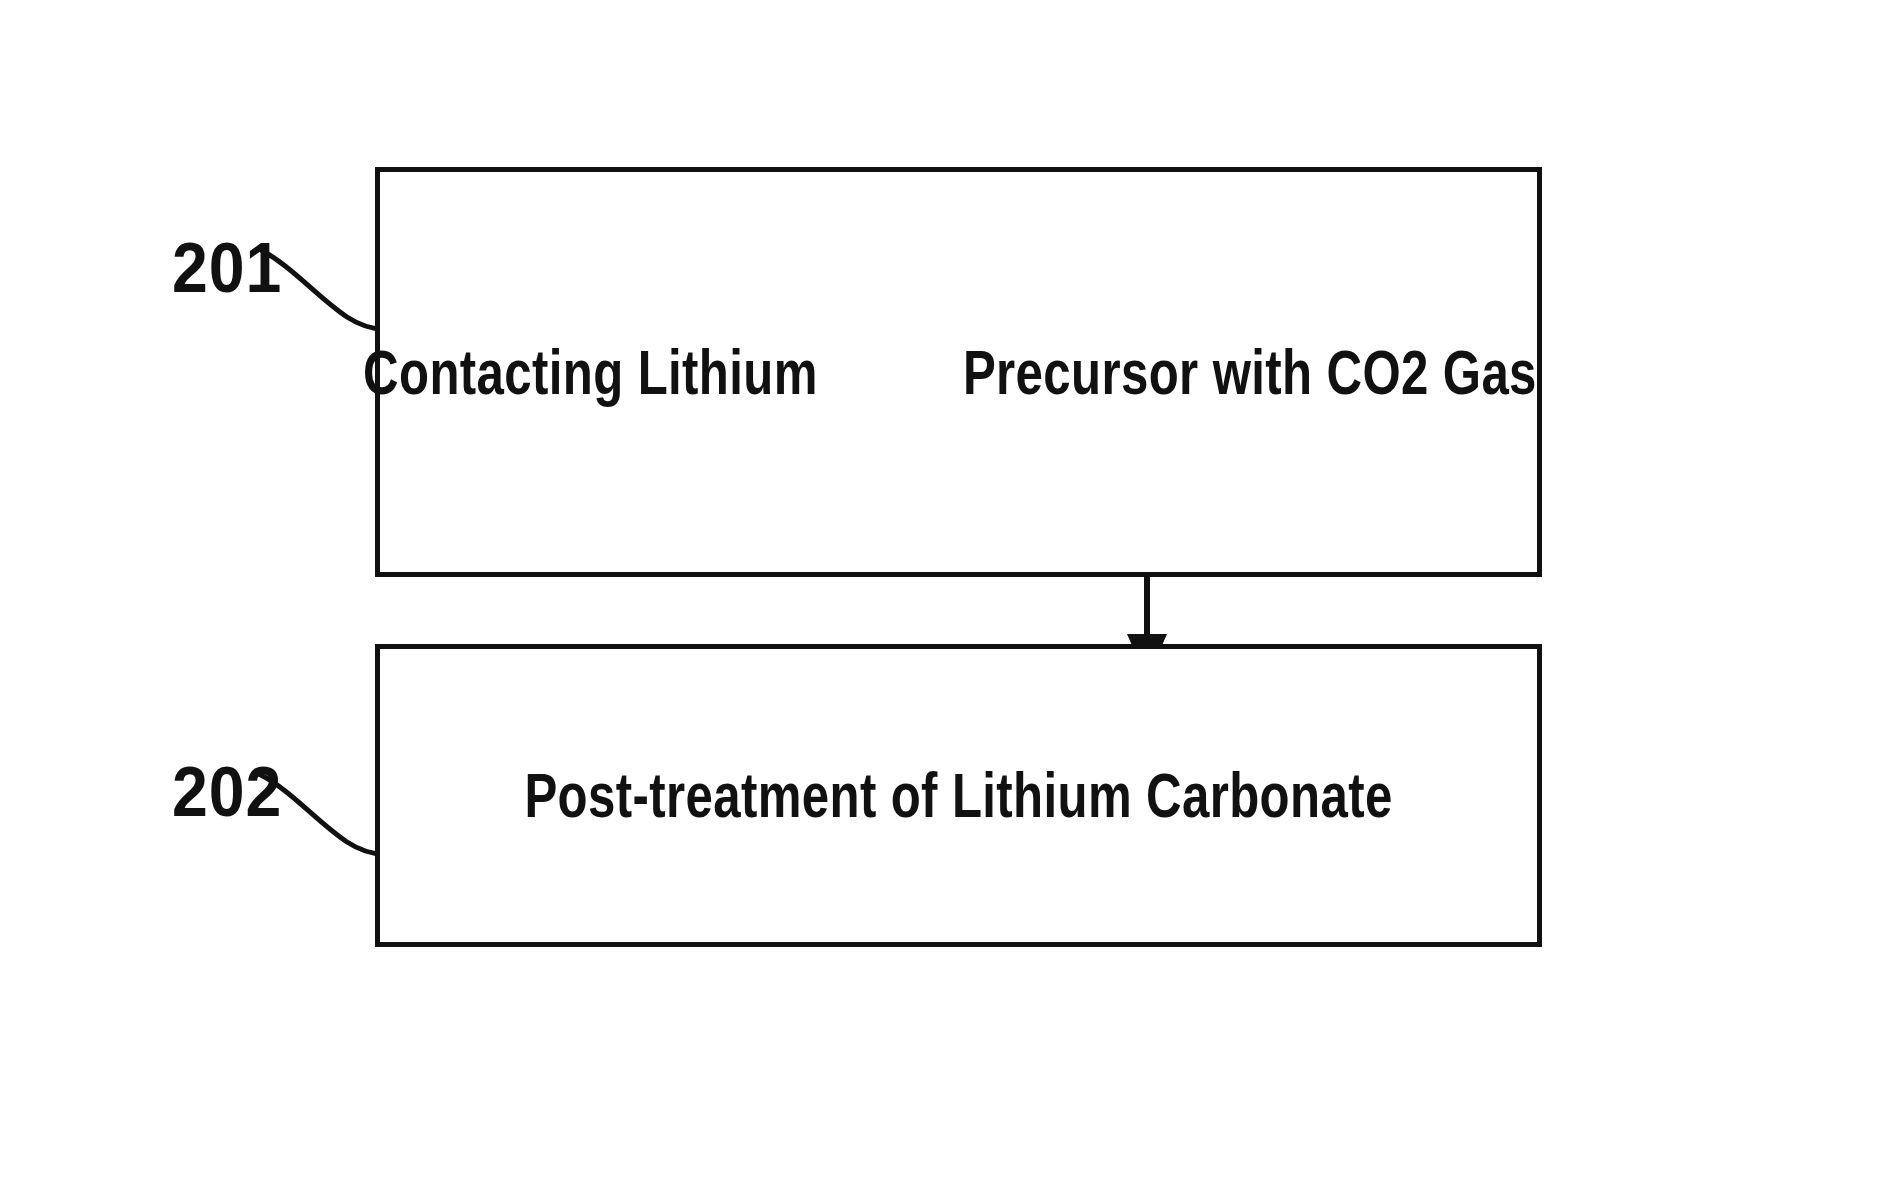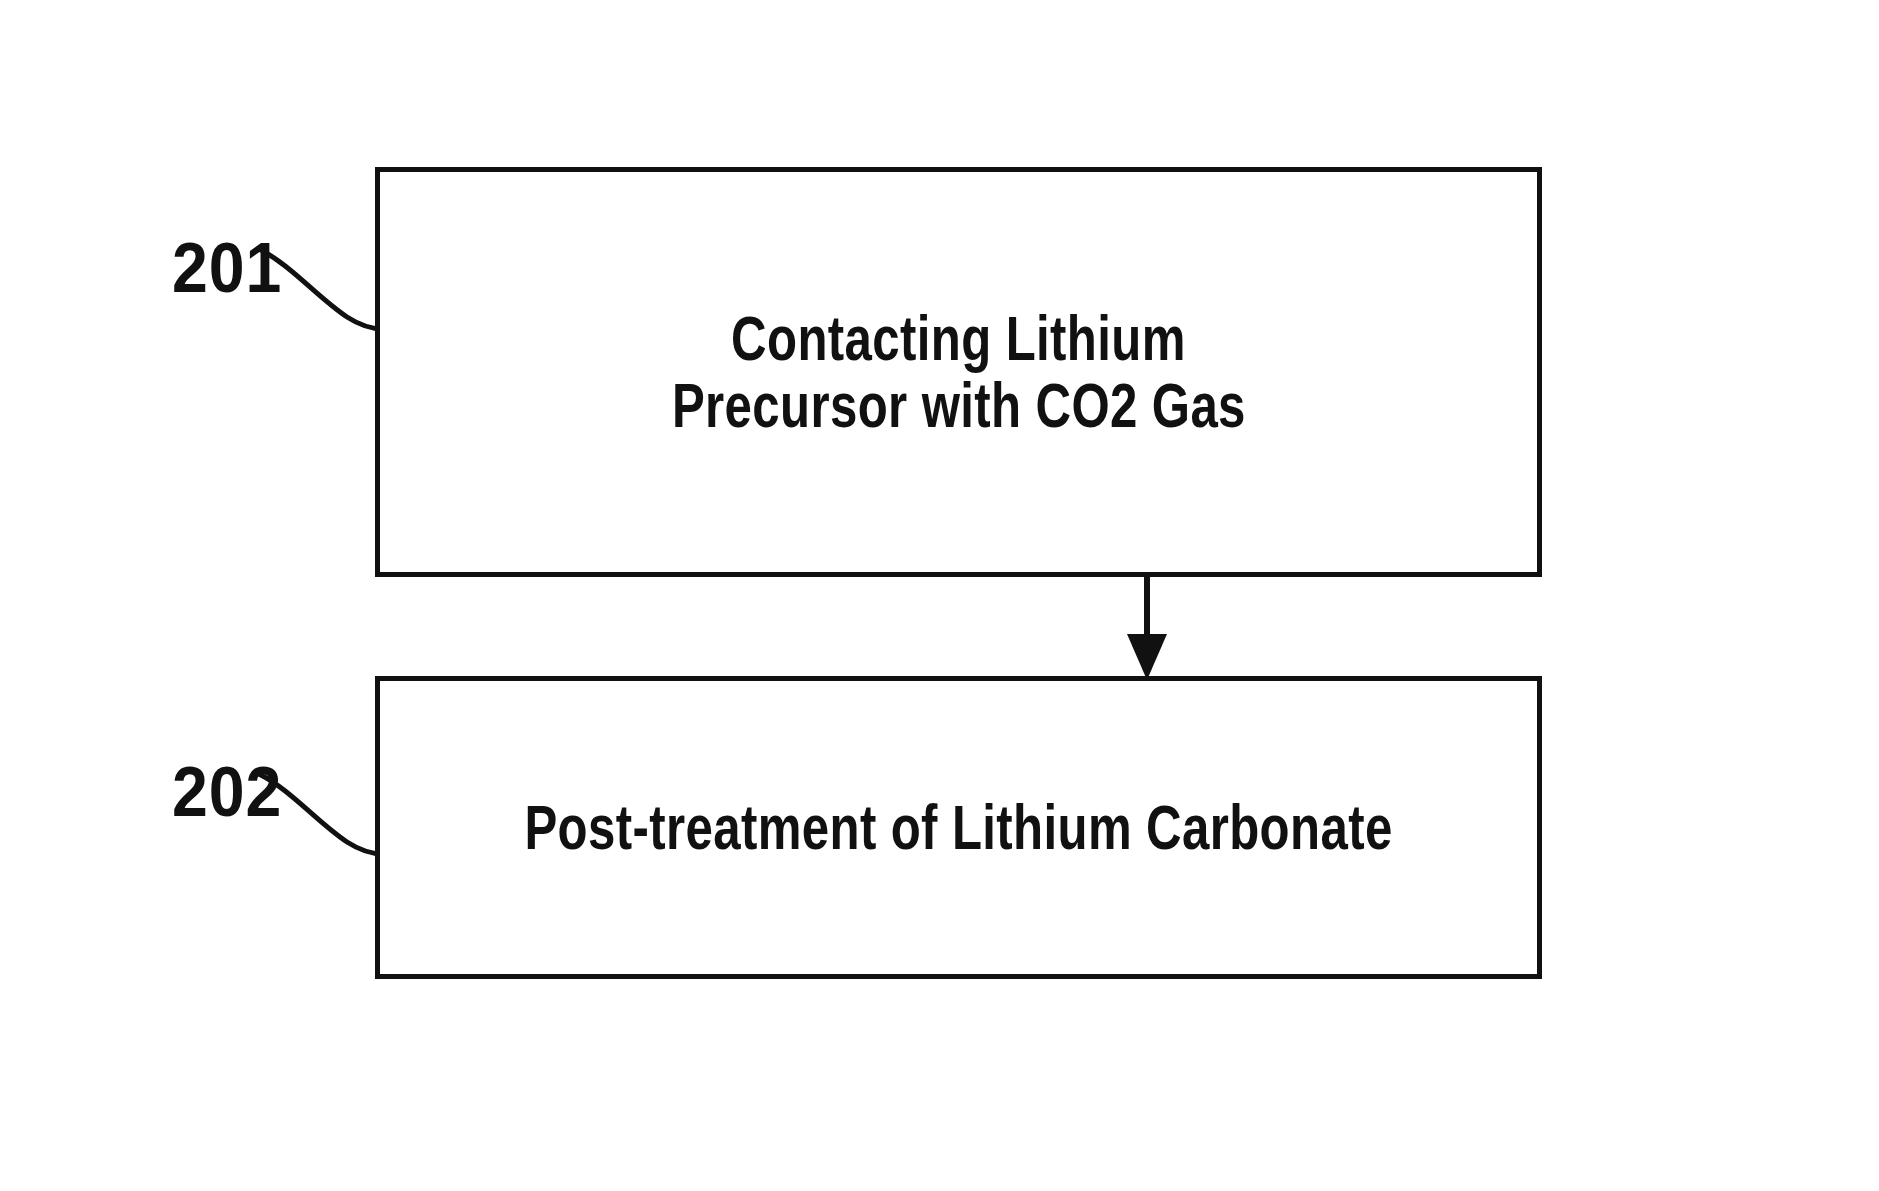--- a/index.html
+++ b/index.html
@@ -18,33 +18,33 @@
     padding-left: 43px;
   }
 
   
   .proc-box {
     position: absolute;
     box-sizing: border-box;
     background: #ffffff;
     border: 5px solid #111111;
     display: flex;
-    flex-direction: column;
+    flex-direction: row;
     align-items: center;
     justify-content: center;
   }
   #box-201 {
     left: 375px;
     top: 167px;
     width: 1167px;
     height: 410px;
   }
   #box-202 {
     left: 375px;
-    top: 676px;
+    top: 644px;
     width: 1167px;
     height: 303px;
   }
 
   
   .proc-line {
     display: block;
     color: #111111;
     font-family: "Liberation Sans", sans-serif;
     font-weight: 700;

